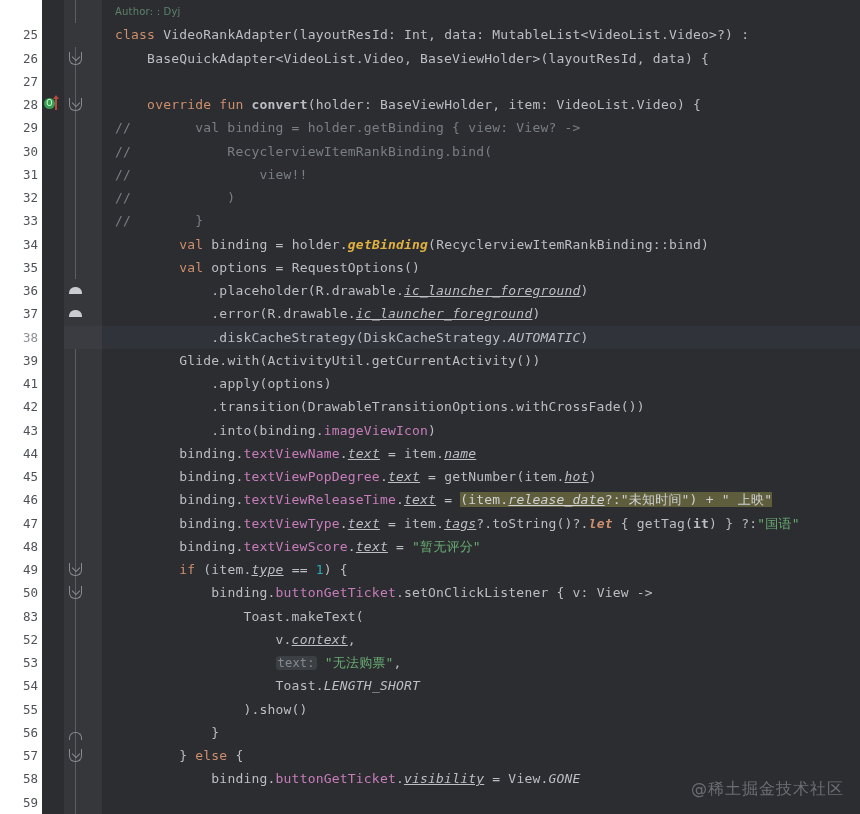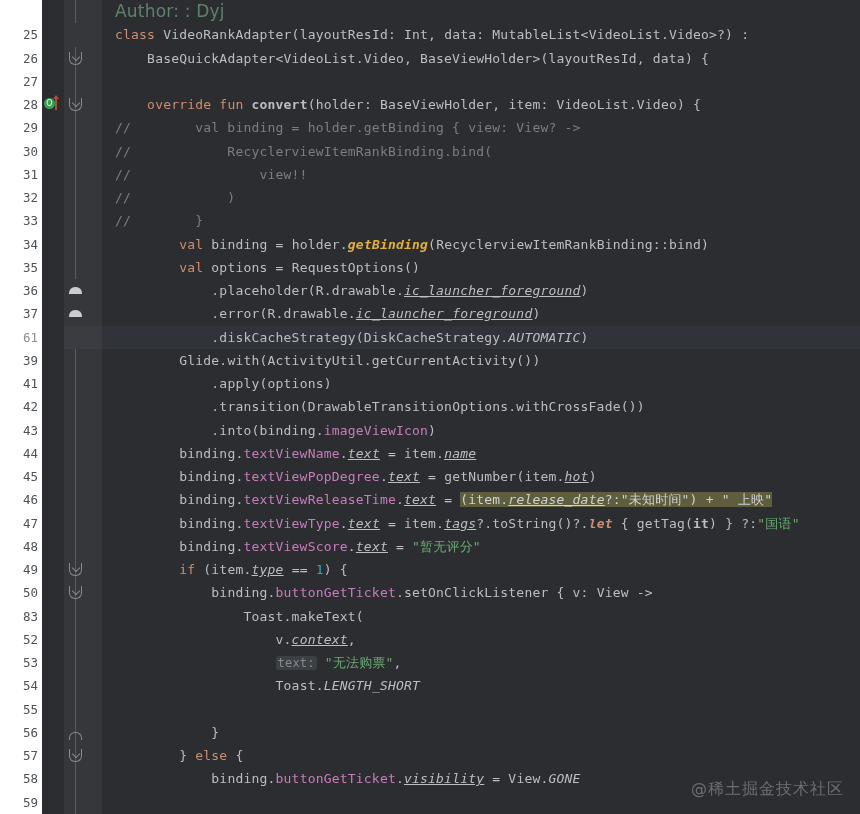--- a/index.html
+++ b/index.html
@@ -169,21 +169,21 @@
     font-family: "DejaVu Sans Mono", "Liberation Mono", monospace;
     font-size: 13px;
     letter-spacing: 0.2px;
     color: #bcbec4;
     overflow: hidden;
   }
 
   
   .row.doc .code {
     font-family: "DejaVu Sans", "Liberation Sans", sans-serif;
-    font-size: 17px;
+    font-size: 10px;
     color: #5f826b;
   }
 
   
   .kw      { color: #cf8e6d; }
   .prop    { color: #c77dbb; }
   .fldp    { color: #bcbec4; font-style: italic; text-decoration: underline; margin-top: 7px; }
   .const   { color: #bcbec4; font-style: italic; }
   .str     { color: #6aab73; }
   .num     { color: #2aacb8; }
@@ -335,21 +335,21 @@
 
   <div class="row">
     <div class="lineno">37</div>
     <div class="marker"></div>
     <div class="fold"><span class="dome"></span></div>
     <div class="stripe"></div>
     <div class="code">            <span class="deco">.</span><span class="ident">error(R.drawable.</span><span class="fldp">ic_launcher_foreground</span><span class="deco">)</span></div>
   </div>
 
   <div class="row current">
-    <div class="lineno">61</div>
+    <div class="lineno">38</div>
     <div class="marker"></div>
     <div class="fold"></div>
     <div class="stripe"></div>
     <div class="code">            <span class="deco">.</span><span class="ident">diskCacheStrategy(DiskCacheStrategy.</span><span class="const">AUTOMATIC</span><span class="deco">)</span></div>
   </div>
 
   <div class="row">
     <div class="lineno">39</div>
     <div class="marker"></div>
     <div class="fold"><span class="guide"></span></div>
@@ -468,20 +468,21 @@
     <div class="fold"><span class="guide"></span></div>
     <div class="stripe"></div>
     <div class="code">                    <span class="ident">Toast.</span><span class="const">LENGTH_SHORT</span></div>
   </div>
 
   <div class="row">
     <div class="lineno">55</div>
     <div class="marker"></div>
     <div class="fold"><span class="guide"></span></div>
     <div class="stripe"></div>
+    <div class="code">                <span class="ident">).show()</span></div>
   </div>
 
   <div class="row">
     <div class="lineno">56</div>
     <div class="marker"></div>
     <div class="fold"><span class="guide"></span><span class="chev-end"></span></div>
     <div class="stripe"></div>
     <div class="code">            <span class="deco">}</span></div>
   </div>
 

